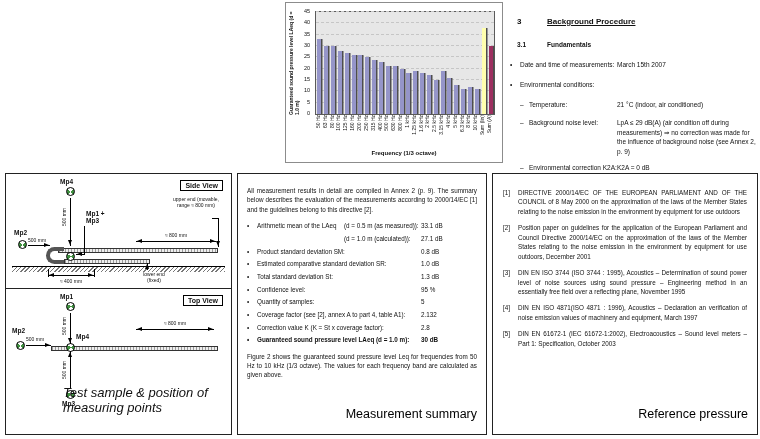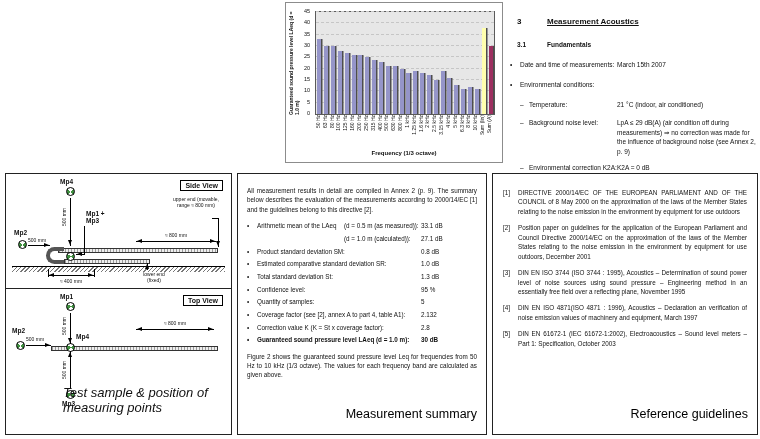--- a/index.html
+++ b/index.html
@@ -282,21 +282,21 @@
       <div class="xlab-slot">
         <span class="xlab vtext">Sum (A)</span>
       </div>
     </div>
   <div class="xtitle">Frequency (1/3 octave)</div>
 </section>
 
 <section class="procedure">
   <div class="p-title">
     <span class="p-num">3</span>
-    <span class="p-ttl">Measurement Acoustics</span>
+    <span class="p-ttl">Background Procedure</span>
   </div>
   <div class="p-sub">
     <span class="p-num">3.1</span>
     <span>Fundamentals</span>
   </div>
   <div class="p-row">
     <span class="p-b">•</span>
     <span class="p-lab">Date and time of measurements:</span>
     <span class="p-val">March 15th 2007</span>
   </div>
@@ -467,14 +467,14 @@
       </div>
       <div class="ref">
         <span class="refnum">[4]</span>
         <span class="reftext">DIN EN ISO 4871(ISO 4871 : 1996), Acoustics – Declaration an verification of noise emission values of machinery and equipment, March 1997</span>
       </div>
       <div class="ref">
         <span class="refnum">[5]</span>
         <span class="reftext">DIN EN 61672-1 (IEC 61672-1:2002), Electroacoustics – Sound level meters – Part 1: Specification, October 2003</span>
       </div>
     </div>
-  <div class="panel-caption">Reference guidelines</div>
+  <div class="panel-caption">Reference pressure</div>
 </section>
 
 </body></html>

